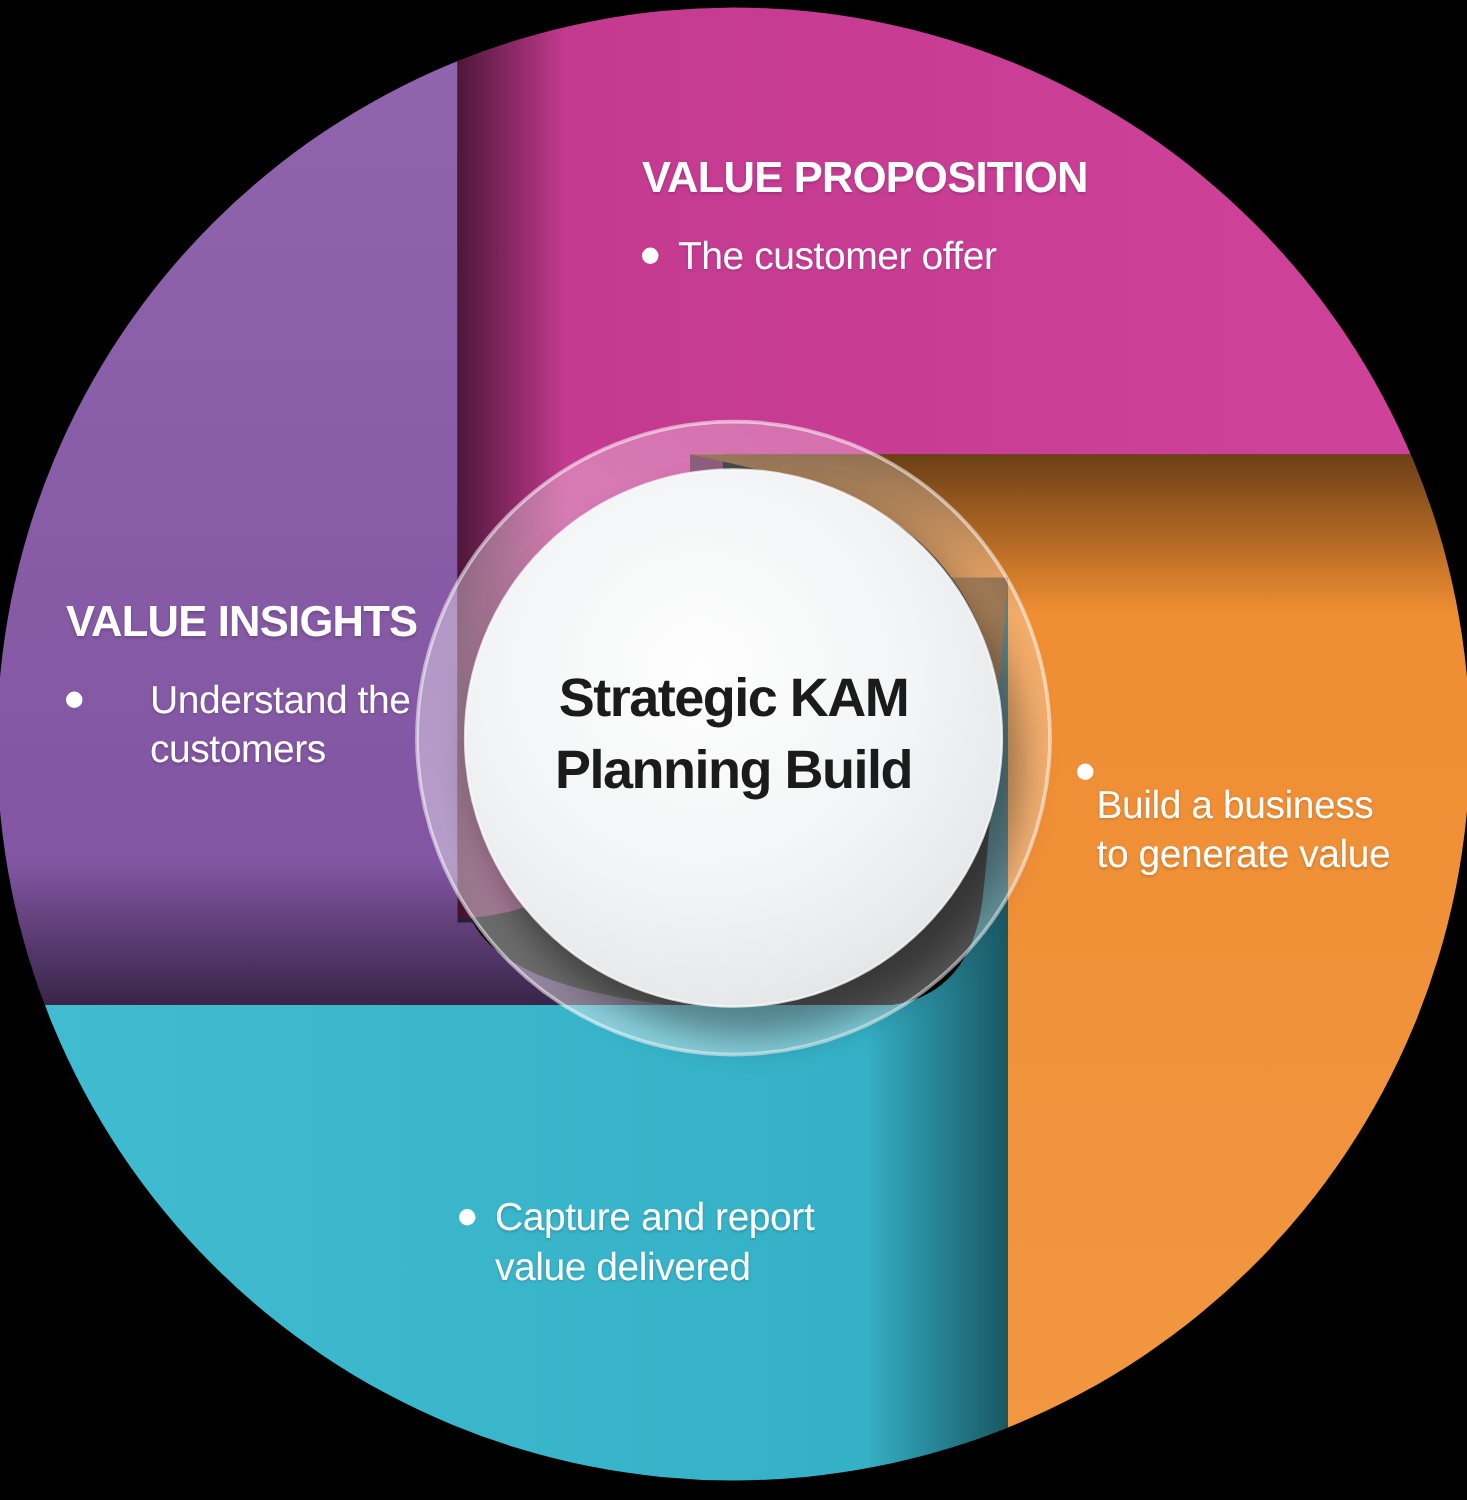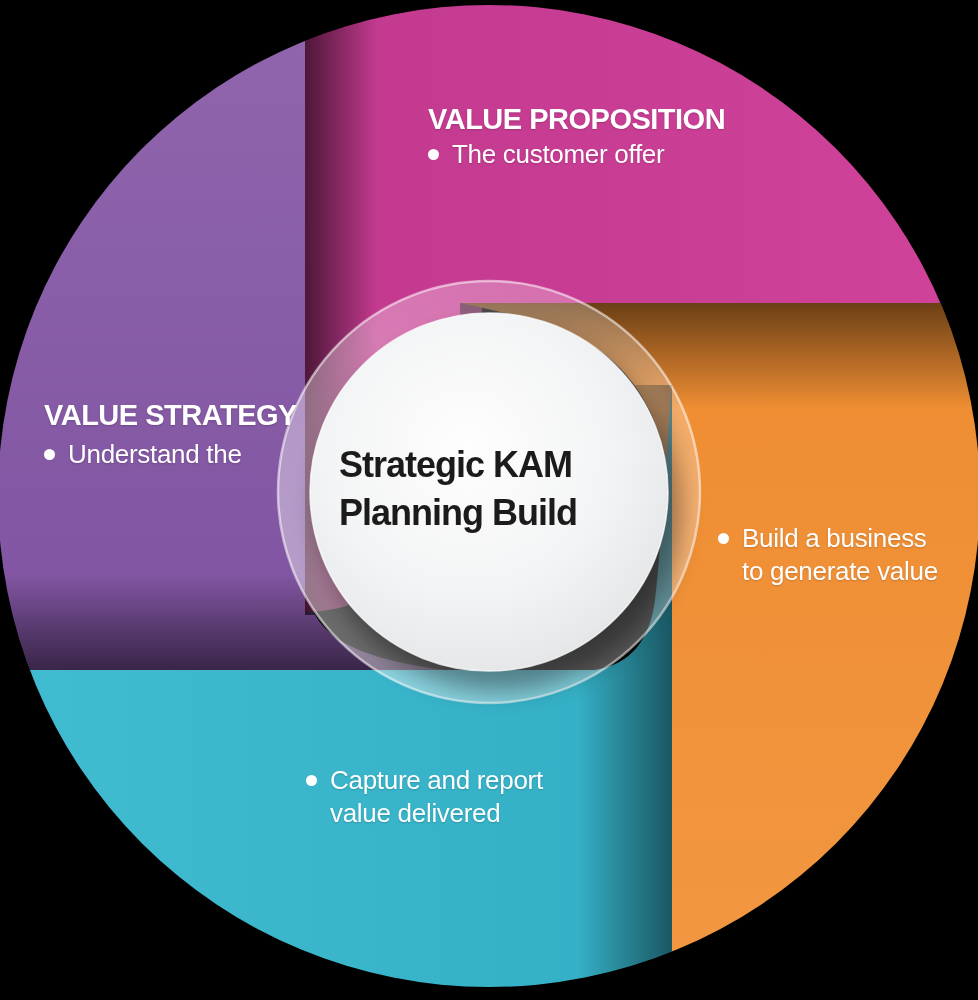--- a/index.html
+++ b/index.html
@@ -8,29 +8,29 @@
   .stage svg{position:absolute;left:0;top:0;}
 
   .quad-label{position:absolute;color:#fff;text-shadow:0 1px 2px rgba(0,0,0,.18);}
   .quad-title{font-size:29px;font-weight:700;letter-spacing:-.5px;line-height:30px;white-space:nowrap;}
   .bullet-row{display:flex;align-items:flex-start;}
   .bullet-dot{width:11px;height:11px;border-radius:50%;background:#fff;flex:0 0 11px;margin-top:11px;}
   .bullet-text{font-size:26px;line-height:33px;letter-spacing:-.3px;margin-left:13px;white-space:nowrap;}
   .bullet-line{display:block;}
 
   .vp{left:428px;top:104px;}
-  .vp .bullet-row{margin-top:4px;}
+  .vp .bullet-row{margin-top:20px;}
   .vi{left:44px;top:400px;}
-  .vi .bullet-row{margin-top:8px;}
+  .vi .bullet-row{margin-top:20px;gap:32px;}
   .vs{left:718px;top:498px;}
-  .vs .bullet-row{margin-top:24px;}
+  .vs .bullet-row{flex-direction:column;}
   .vd{left:306px;top:756px;}
-  .vd .bullet-row{margin-top:8px;}
+  .vd .bullet-row{margin-top:39px;}
 
-  .center-label{position:absolute;left:339px;top:441px;width:300px;
+  .center-label{position:absolute;left:339px;top:441px;width:300px;text-align:center;
     color:#1b1b1b;font-size:36px;font-weight:700;letter-spacing:-1px;line-height:48px;}
   .center-line{display:block;white-space:nowrap;}
 </style>
 </head>
 <body>
 
 <div class="stage">
 
   <svg width="978" height="1000" viewBox="0 0 978 1000">
     <defs>
@@ -136,25 +136,26 @@
     <div class="bullet-row">
       <span class="bullet-dot"></span>
       <span class="bullet-text">
         <span class="bullet-line">Capture and report</span>
         <span class="bullet-line">value delivered</span>
       </span>
     </div>
   </div>
 
   <div class="quad-label vi">
-    <div class="quad-title">VALUE STRATEGY</div>
+    <div class="quad-title">VALUE INSIGHTS</div>
     <div class="bullet-row">
       <span class="bullet-dot"></span>
       <span class="bullet-text">
         <span class="bullet-line">Understand the</span>
+        <span class="bullet-line">customers</span>
       </span>
     </div>
   </div>
 
   <div class="center-label">
     <span class="center-line">Strategic KAM</span>
     <span class="center-line">Planning Build</span>
   </div>
 
 </div>

